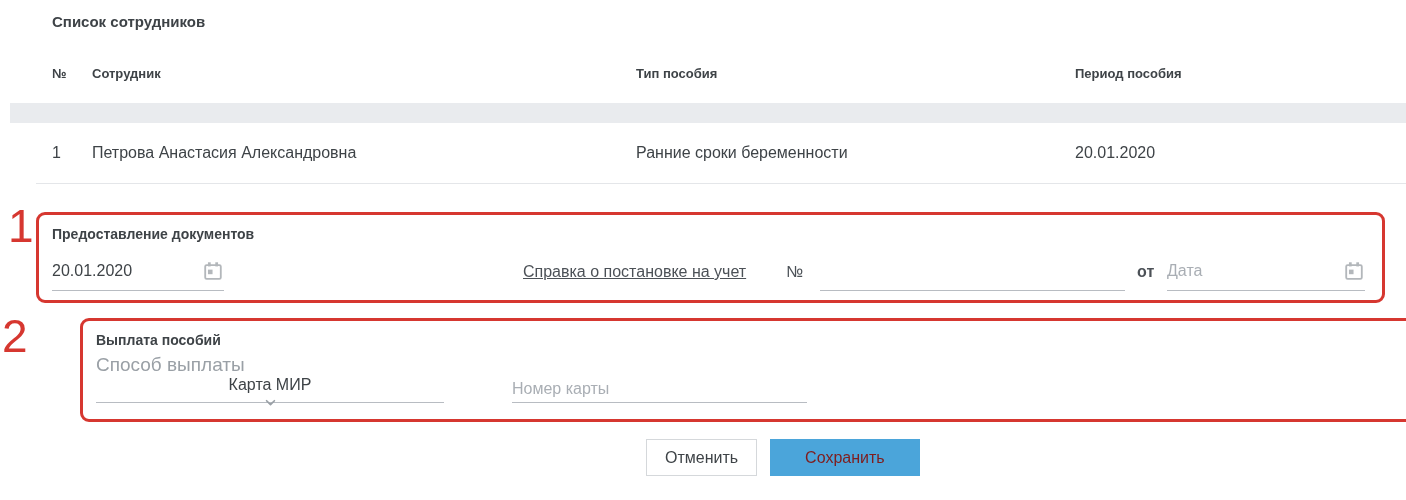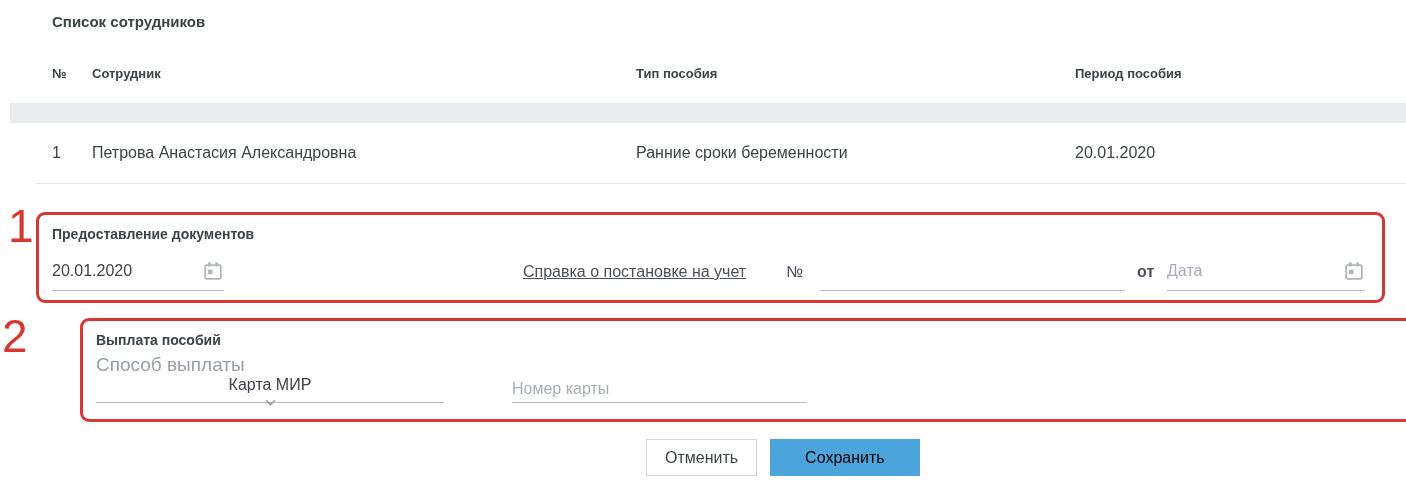--- a/index.html
+++ b/index.html
@@ -54,21 +54,21 @@
   .select-value{font-size:16px;color:var(--text-dark);}
   .card-field{left:429px;top:55px;width:295px;height:27px;}
 
   .cal-icon{display:flex;align-items:center;margin-left:auto;cursor:pointer;}
   .chevron-icon{display:flex;align-items:center;}
 
   
   .actions{position:absolute;left:646px;top:439px;display:flex;gap:13px;}
   .btn{height:37px;font-family:inherit;font-size:16px;border-radius:0;cursor:pointer;display:inline-flex;align-items:center;justify-content:center;}
   .btn-cancel{min-width:111px;background:#fff;border:1px solid #d5d8db;color:var(--text-dark);padding:0 18px;}
-  .btn-save{min-width:124px;background:var(--primary-blue);border:none;color:#000000;padding:0 35px;}
+  .btn-save{min-width:124px;background:var(--primary-blue);border:none;color:#7f1d1d;padding:0 35px;}
 </style>
 </head>
 <body>
 
 <div class="page">
 
   <h1 class="page-title">Список сотрудников</h1>
 
   <div class="thead">
     <div>№</div>

